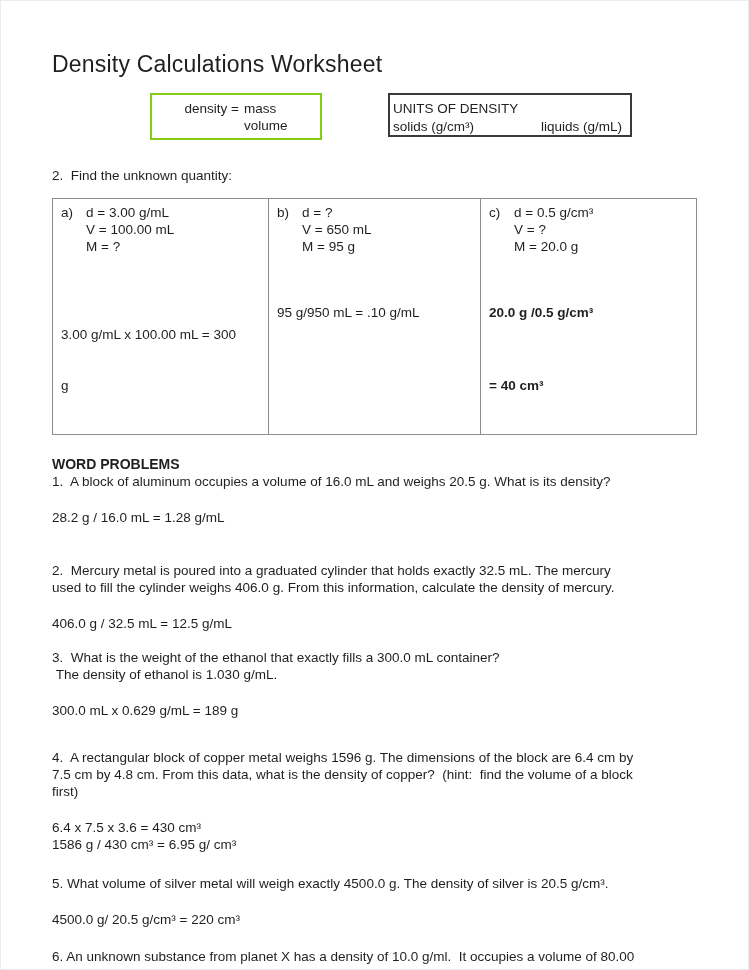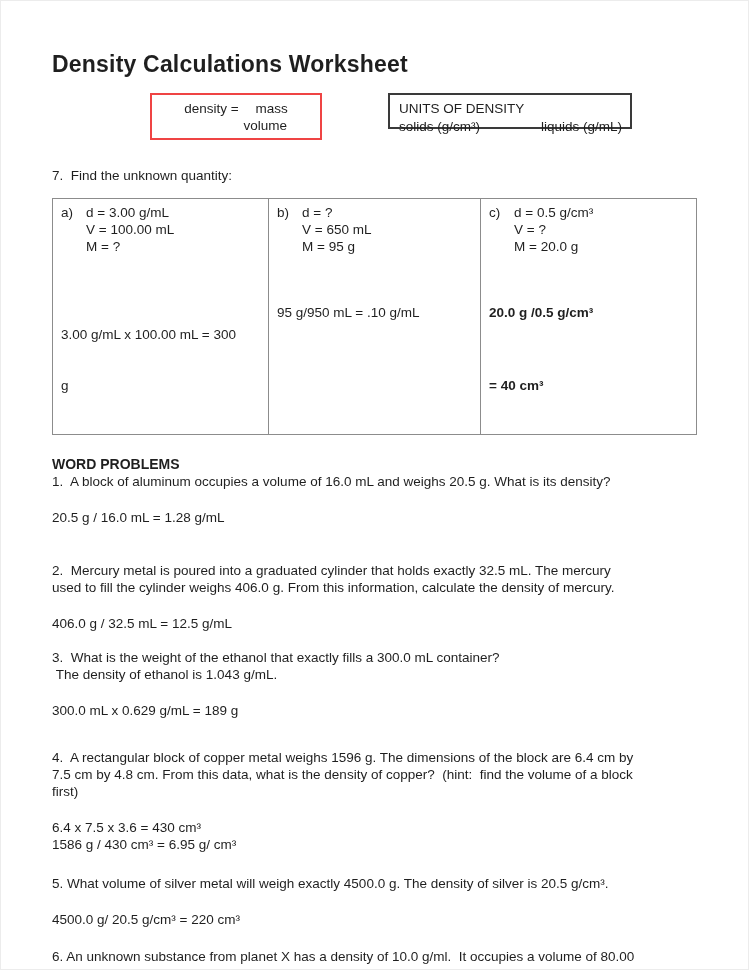--- a/index.html
+++ b/index.html
@@ -13,50 +13,50 @@
     box-shadow: inset 0 0 0 1px #ececec;
     overflow: hidden;
     box-sizing: border-box;
     padding: 0 52px;
   }
 
   .title {
     margin: 0;
     padding-top: 52px;
     font-size: 23px;
-    font-weight: bold;
+    font-weight: normal;
     line-height: 25px;
     letter-spacing: 0.2px;
   }
 
   
   .top-row { display: flex; margin-top: 16px; align-items: flex-start; }
 
   .formula-box {
     margin-left: 98px;
     width: 172px;
     height: 47px;
-    border: 2px solid #ef4444;
+    border: 2px solid #84cc16;
     box-sizing: border-box;
     display: flex;
     align-items: center;
     justify-content: center;
   }
   .formula { display: inline-flex; align-items: flex-start; font-size: 13.5px; line-height: 17px; }
   .f-lhs { white-space: pre; }
   .f-frac { display: inline-flex; flex-direction: column; margin-left: 5px; }
-  .f-num { text-underline-offset: 2px; margin-left: 12px; }
+  .f-num { text-underline-offset: 2px; }
 
   .units-box {
     margin-left: 66px;
     width: 244px;
-    height: 36px;
+    height: 44px;
     border: 2px solid #3a3a3a;
     box-sizing: border-box;
-    padding: 5px 8px 0 9px;
+    padding: 5px 8px 0 3px;
     font-size: 13.5px;
     line-height: 18px;
   }
   .u-row { display: flex; justify-content: space-between; }
 
   
   .find-heading {
     margin: 28px 0 0 0;
     font-size: 13.5px;
     line-height: 15px;
@@ -125,21 +125,21 @@
 
     <div class="units-box">
       <div class="u-head">UNITS OF DENSITY</div>
       <div class="u-row">
         <span>solids (g/cm³)</span>
         <span>liquids (g/mL)</span>
       </div>
     </div>
   </div>
 
-  <p class="find-heading">7.  Find the unknown quantity:</p>
+  <p class="find-heading">2.  Find the unknown quantity:</p>
 
   <div class="qtable">
 
     <div class="qcell cell-a">
       <div class="given">
         <div class="glabel">a)</div>
         <div class="glines">
           <div class="line">d = 3.00 g/mL</div>
           <div class="line">V = 100.00 mL</div>
           <div class="line">M = ?</div>
@@ -182,38 +182,38 @@
 
   </div>
 
   <h2 class="wp-heading">WORD PROBLEMS</h2>
 
   <div class="problem p1">
     <div class="q">
       <div class="line">1.  A block of aluminum occupies a volume of 16.0 mL and weighs 20.5 g. What is its density?</div>
     </div>
     <div class="a">
-      <div class="line">20.5 g / 16.0 mL = 1.28 g/mL</div>
+      <div class="line">28.2 g / 16.0 mL = 1.28 g/mL</div>
     </div>
   </div>
 
   <div class="problem p2">
     <div class="q">
       <div class="line">2.  Mercury metal is poured into a graduated cylinder that holds exactly 32.5 mL. The mercury</div>
       <div class="line">used to fill the cylinder weighs 406.0 g. From this information, calculate the density of mercury.</div>
     </div>
     <div class="a">
       <div class="line">406.0 g / 32.5 mL = 12.5 g/mL</div>
     </div>
   </div>
 
   <div class="problem p3">
     <div class="q">
       <div class="line">3.  What is the weight of the ethanol that exactly fills a 300.0 mL container?</div>
-      <div class="line"> The density of ethanol is 1.043 g/mL.</div>
+      <div class="line"> The density of ethanol is 1.030 g/mL.</div>
     </div>
     <div class="a">
       <div class="line">300.0 mL x 0.629 g/mL = 189 g</div>
     </div>
   </div>
 
   <div class="problem p4">
     <div class="q">
       <div class="line">4.  A rectangular block of copper metal weighs 1596 g. The dimensions of the block are 6.4 cm by</div>
       <div class="line">7.5 cm by 4.8 cm. From this data, what is the density of copper?  (hint:  find the volume of a block</div>

